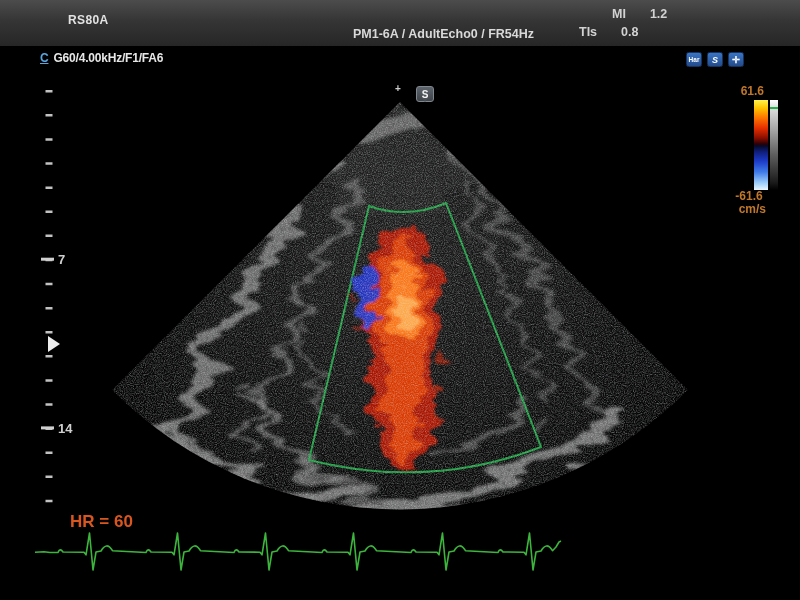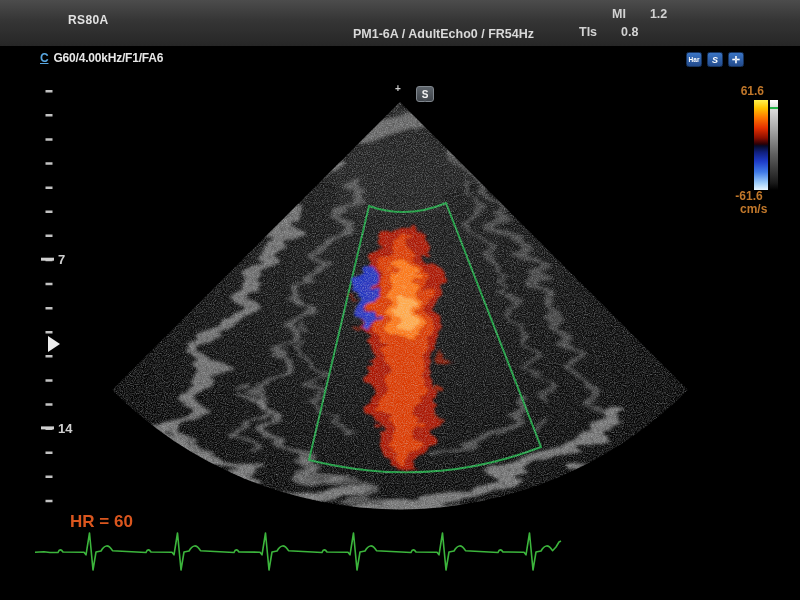--- a/index.html
+++ b/index.html
@@ -28,21 +28,21 @@
   .sicon.har{font-size:6.5px;}
   .sicon.sv{font-size:9px;font-style:italic;}
   .sicon.qs{font-size:9.5px;}
   
   .ruler{position:absolute;left:38px;top:84px;}
   .ruler text{fill:#d0d0d0;font-size:13px;font-weight:bold;font-family:"Liberation Sans",sans-serif;}
   
   .cscale{position:absolute;left:732px;top:84px;width:84px;height:140px;font-size:12px;color:var(--scale-orange,#c0772a);}
   .cscale .vmax{position:absolute;left:0;top:0;width:32px;text-align:right;}
   .cscale .vmin{position:absolute;left:0;top:105px;width:34px;text-align:center;}
-  .cscale .unit{position:absolute;left:0;top:118px;width:34px;margin-left:8px;}
+  .cscale .unit{position:absolute;left:0;top:118px;width:34px;text-align:right;}
   .cbar{position:absolute;left:22px;top:16px;width:14px;height:90px;
     background:linear-gradient(#fff24d 0%,#ffc400 9%,#ff7a00 19%,#e63000 31%,#8c0f00 42%,#2b0006 49%,#050a28 51%,#101f7e 58%,#1d3bc8 68%,#3f7ae8 80%,#9cccfa 92%,#e8f6ff 100%);}
   .gbar{position:absolute;left:38px;top:16px;width:8px;height:90px;
     background:linear-gradient(#ffffff,#e0e0e0 8%,#a8a8a8 32%,#606060 60%,#1a1a1a 92%,#000);}
   .gmark{position:absolute;left:0;top:7px;width:8px;height:2px;background:#25b34b;}
   
   .s-badge{position:absolute;left:416px;top:86px;width:18px;height:16px;border-radius:3px;
     background:linear-gradient(#5d646b,#3f444a);border:1px solid #80878e;box-sizing:border-box;
     color:#f2f2f2;font-size:10px;display:flex;align-items:center;justify-content:center;}
   .s-badge::after{content:"";position:absolute;left:5px;bottom:-4px;

